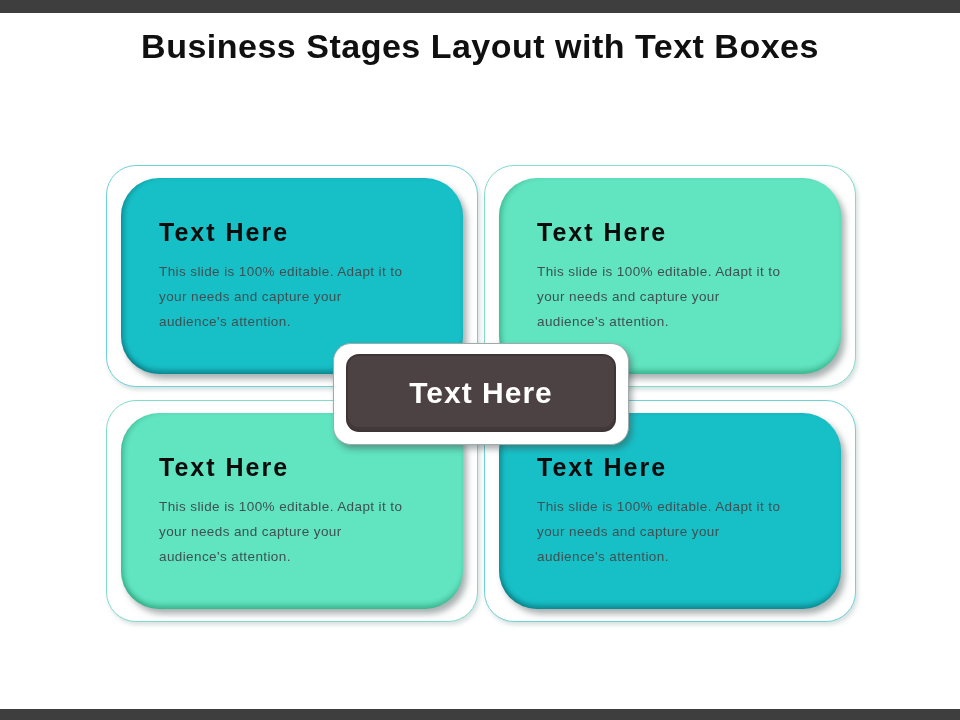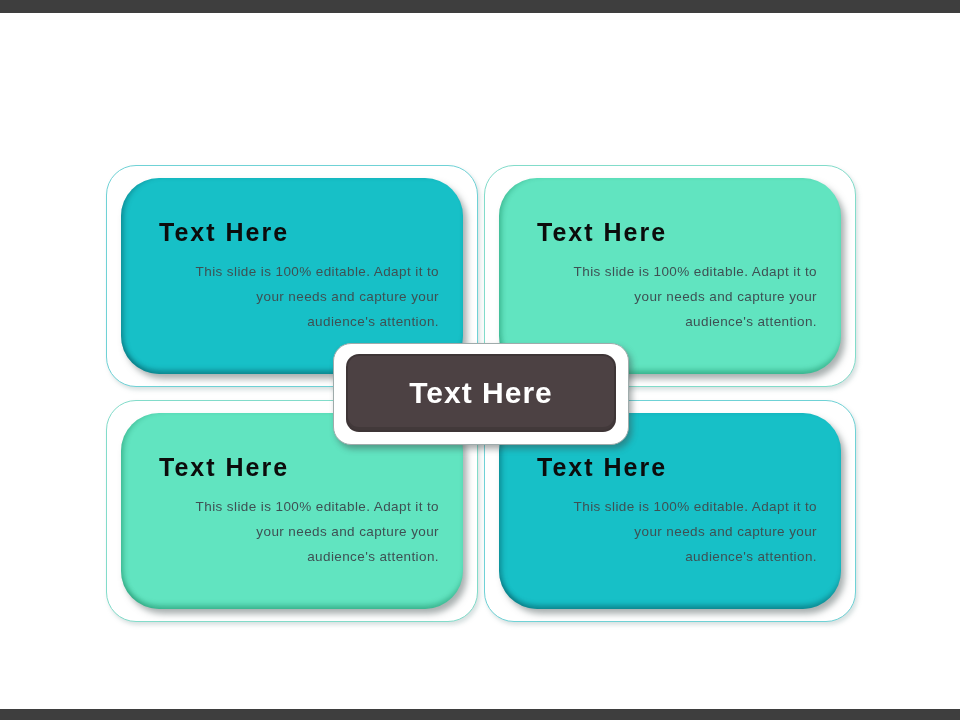--- a/index.html
+++ b/index.html
@@ -76,21 +76,21 @@
     letter-spacing: 2px;
     color: #0c0c0c;
   }
   .card .body {
     margin: 14px 24px 0 38px;
     font-size: 13.5px;
     line-height: 25px;
     letter-spacing: 0.4px;
     color: #3e5053;
   }
-  .card .body div { white-space: nowrap; text-align: right; }
+  .card .body div { white-space: nowrap; }
 
   
   .center-box {
     position: absolute;
     left: 333px; top: 343px;
     width: 294px; height: 100px;
     background: #ffffff;
     border: 1px solid #9fabab;
     border-radius: 18px;
     box-shadow: 3px 4px 6px rgba(60,70,70,0.45);
@@ -114,20 +114,21 @@
     letter-spacing: 1px;
   }
 </style>
 </head>
 <body>
 
 <div class="slide">
 
   <div class="bar bar--top"></div>
 
+  <h1 class="title">Business Stages Layout with Text Boxes</h1>
 
   <div class="quadrant quadrant--teal" id="q-tl">
     <div class="card card--teal">
       <h2>Text Here</h2>
       <div class="body">
         <div>This slide is 100% editable. Adapt it to</div>
         <div>your needs and capture your</div>
         <div>audience's attention.</div>
       </div>
     </div>

